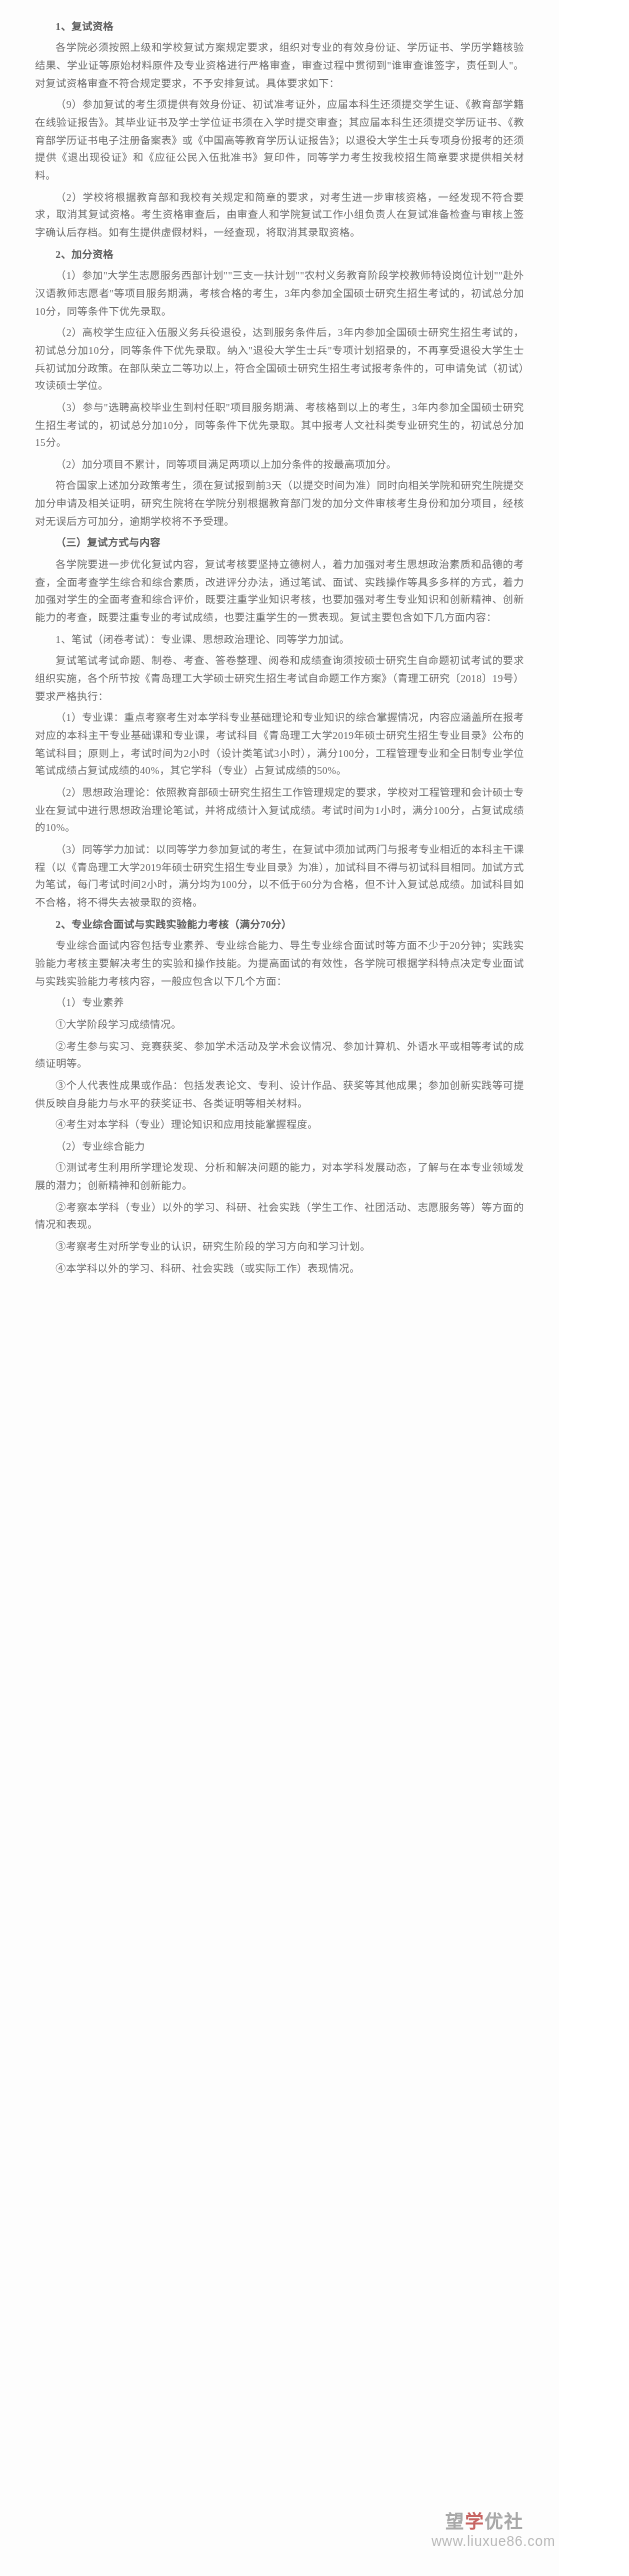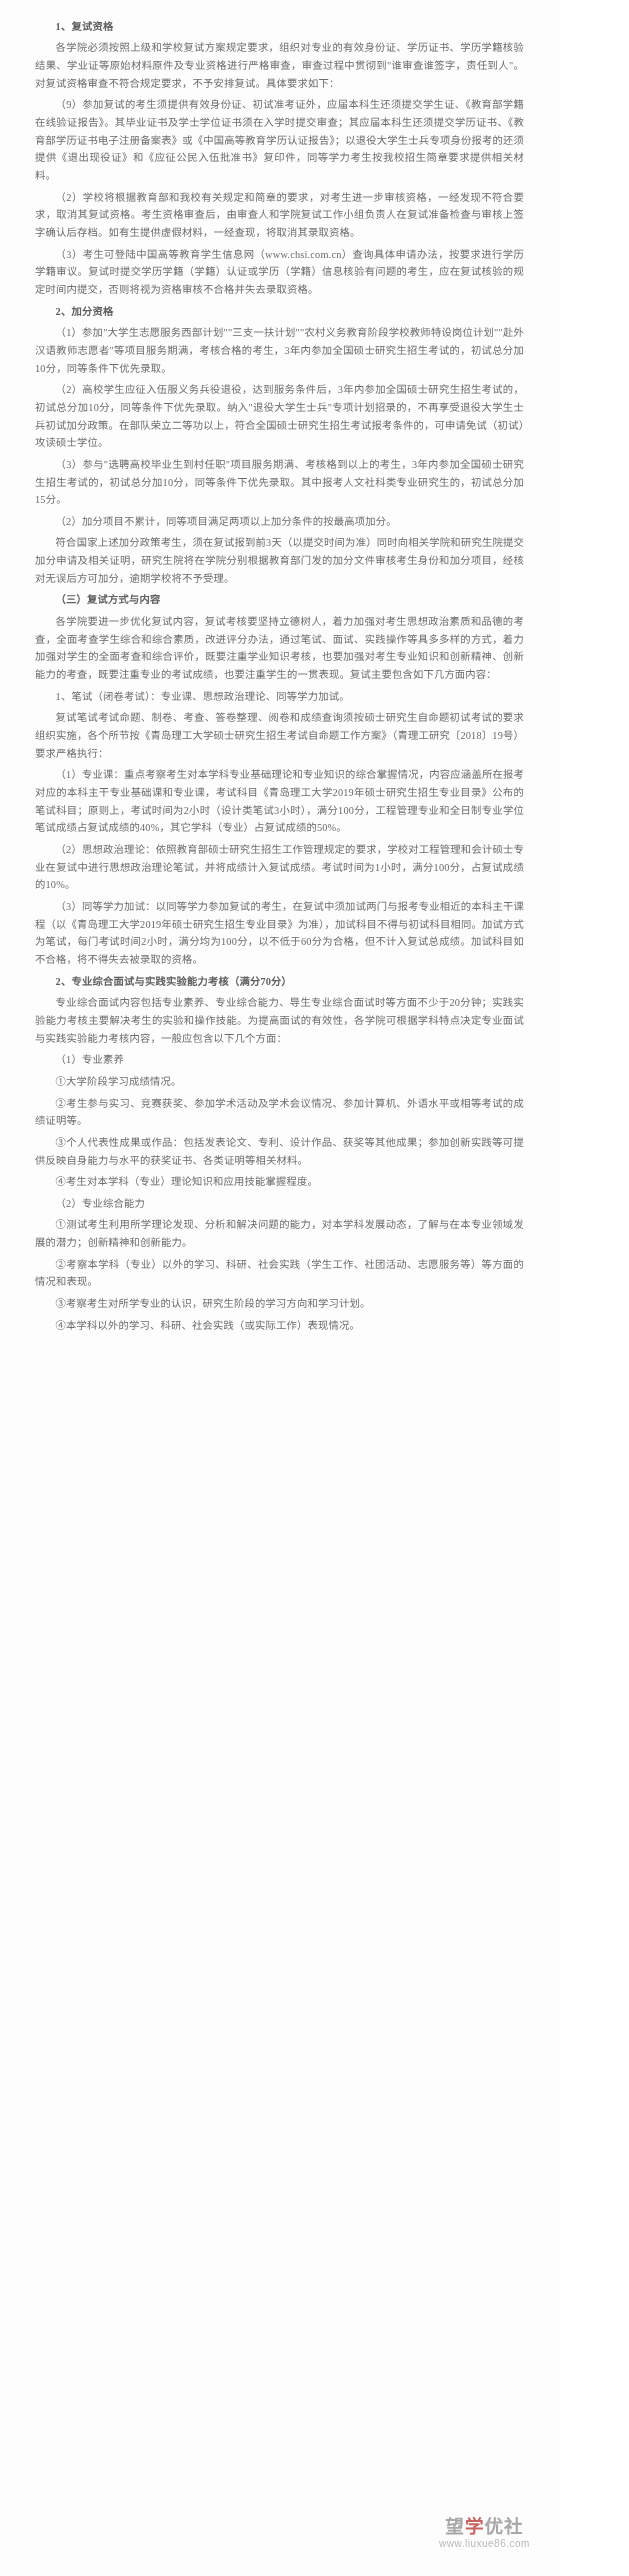--- a/index.html
+++ b/index.html
@@ -62,36 +62,35 @@
     font-weight: bold;
     color: #9d9d9d;
     letter-spacing: 1px;
     line-height: 1.1;
   }
   .wm-main .wm-red {
     color: #c0504d;
   }
   .wm-sub {
     font-family: "Liberation Sans", sans-serif;
-    font-size: 10px;
+    font-size: 14px;
     color: #b0b0b0;
     letter-spacing: 0.5px;
     margin-top: 1px;
   }
 </style>
 </head>
 <body>
 
 <div id="page">
   <div class="doc" id="doc-body">
       <p class="h-num">1、复试资格</p>
       <p class="para">各学院必须按照上级和学校复试方案规定要求，组织对专业的有效身份证、学历证书、学历学籍核验结果、学业证等原始材料原件及专业资格进行严格审查，审查过程中贯彻到"谁审查谁签字，责任到人"。对复试资格审查不符合规定要求，不予安排复试。具体要求如下：</p>
       <p class="para">（9）参加复试的考生须提供有效身份证、初试准考证外，应届本科生还须提交学生证、《教育部学籍在线验证报告》。其毕业证书及学士学位证书须在入学时提交审查；其应届本科生还须提交学历证书、《教育部学历证书电子注册备案表》或《中国高等教育学历认证报告》；以退役大学生士兵专项身份报考的还须提供《退出现役证》和《应征公民入伍批准书》复印件，同等学力考生按我校招生简章要求提供相关材料。</p>
       <p class="para">（2）学校将根据教育部和我校有关规定和简章的要求，对考生进一步审核资格，一经发现不符合要求，取消其复试资格。考生资格审查后，由审查人和学院复试工作小组负责人在复试准备检查与审核上签字确认后存档。如有生提供虚假材料，一经查现，将取消其录取资格。</p>
-      <p class="para">（3）考生可登陆中国高等教育学生信息网（www.chsi.com.cn）查询具体申请办法，按要求进行学历学籍审议。复试时提交学历学籍（学籍）认证或学历（学籍）信息核验有问题的考生，应在复试核验的规定时间内提交，否则将视为资格审核不合格并失去录取资格。</p>
       <p class="h-num">2、加分资格</p>
       <p class="para">（1）参加"大学生志愿服务西部计划""三支一扶计划""农村义务教育阶段学校教师特设岗位计划""赴外汉语教师志愿者"等项目服务期满，考核合格的考生，3年内参加全国硕士研究生招生考试的，初试总分加10分，同等条件下优先录取。</p>
       <p class="para">（2）高校学生应征入伍服义务兵役退役，达到服务条件后，3年内参加全国硕士研究生招生考试的，初试总分加10分，同等条件下优先录取。纳入"退役大学生士兵"专项计划招录的，不再享受退役大学生士兵初试加分政策。在部队荣立二等功以上，符合全国硕士研究生招生考试报考条件的，可申请免试（初试）攻读硕士学位。</p>
       <p class="para">（3）参与"选聘高校毕业生到村任职"项目服务期满、考核格到以上的考生，3年内参加全国硕士研究生招生考试的，初试总分加10分，同等条件下优先录取。其中报考人文社科类专业研究生的，初试总分加15分。</p>
       <p class="para">（2）加分项目不累计，同等项目满足两项以上加分条件的按最高项加分。</p>
       <p class="para">符合国家上述加分政策考生，须在复试报到前3天（以提交时间为准）同时向相关学院和研究生院提交加分申请及相关证明，研究生院将在学院分别根据教育部门发的加分文件审核考生身份和加分项目，经核对无误后方可加分，逾期学校将不予受理。</p>
       <p class="h-sub">（三）复试方式与内容</p>
       <p class="para">各学院要进一步优化复试内容，复试考核要坚持立德树人，着力加强对考生思想政治素质和品德的考查，全面考查学生综合和综合素质，改进评分办法，通过笔试、面试、实践操作等具多多样的方式，着力加强对学生的全面考查和综合评价，既要注重学业知识考核，也要加强对考生专业知识和创新精神、创新能力的考查，既要注重专业的考试成绩，也要注重学生的一贯表现。复试主要包含如下几方面内容：</p>
       <p class="para">1、笔试（闭卷考试）：专业课、思想政治理论、同等学力加试。</p>
       <p class="para">复试笔试考试命题、制卷、考查、答卷整理、阅卷和成绩查询须按硕士研究生自命题初试考试的要求组织实施，各个所节按《青岛理工大学硕士研究生招生考试自命题工作方案》（青理工研究〔2018〕19号）要求严格执行：</p>

